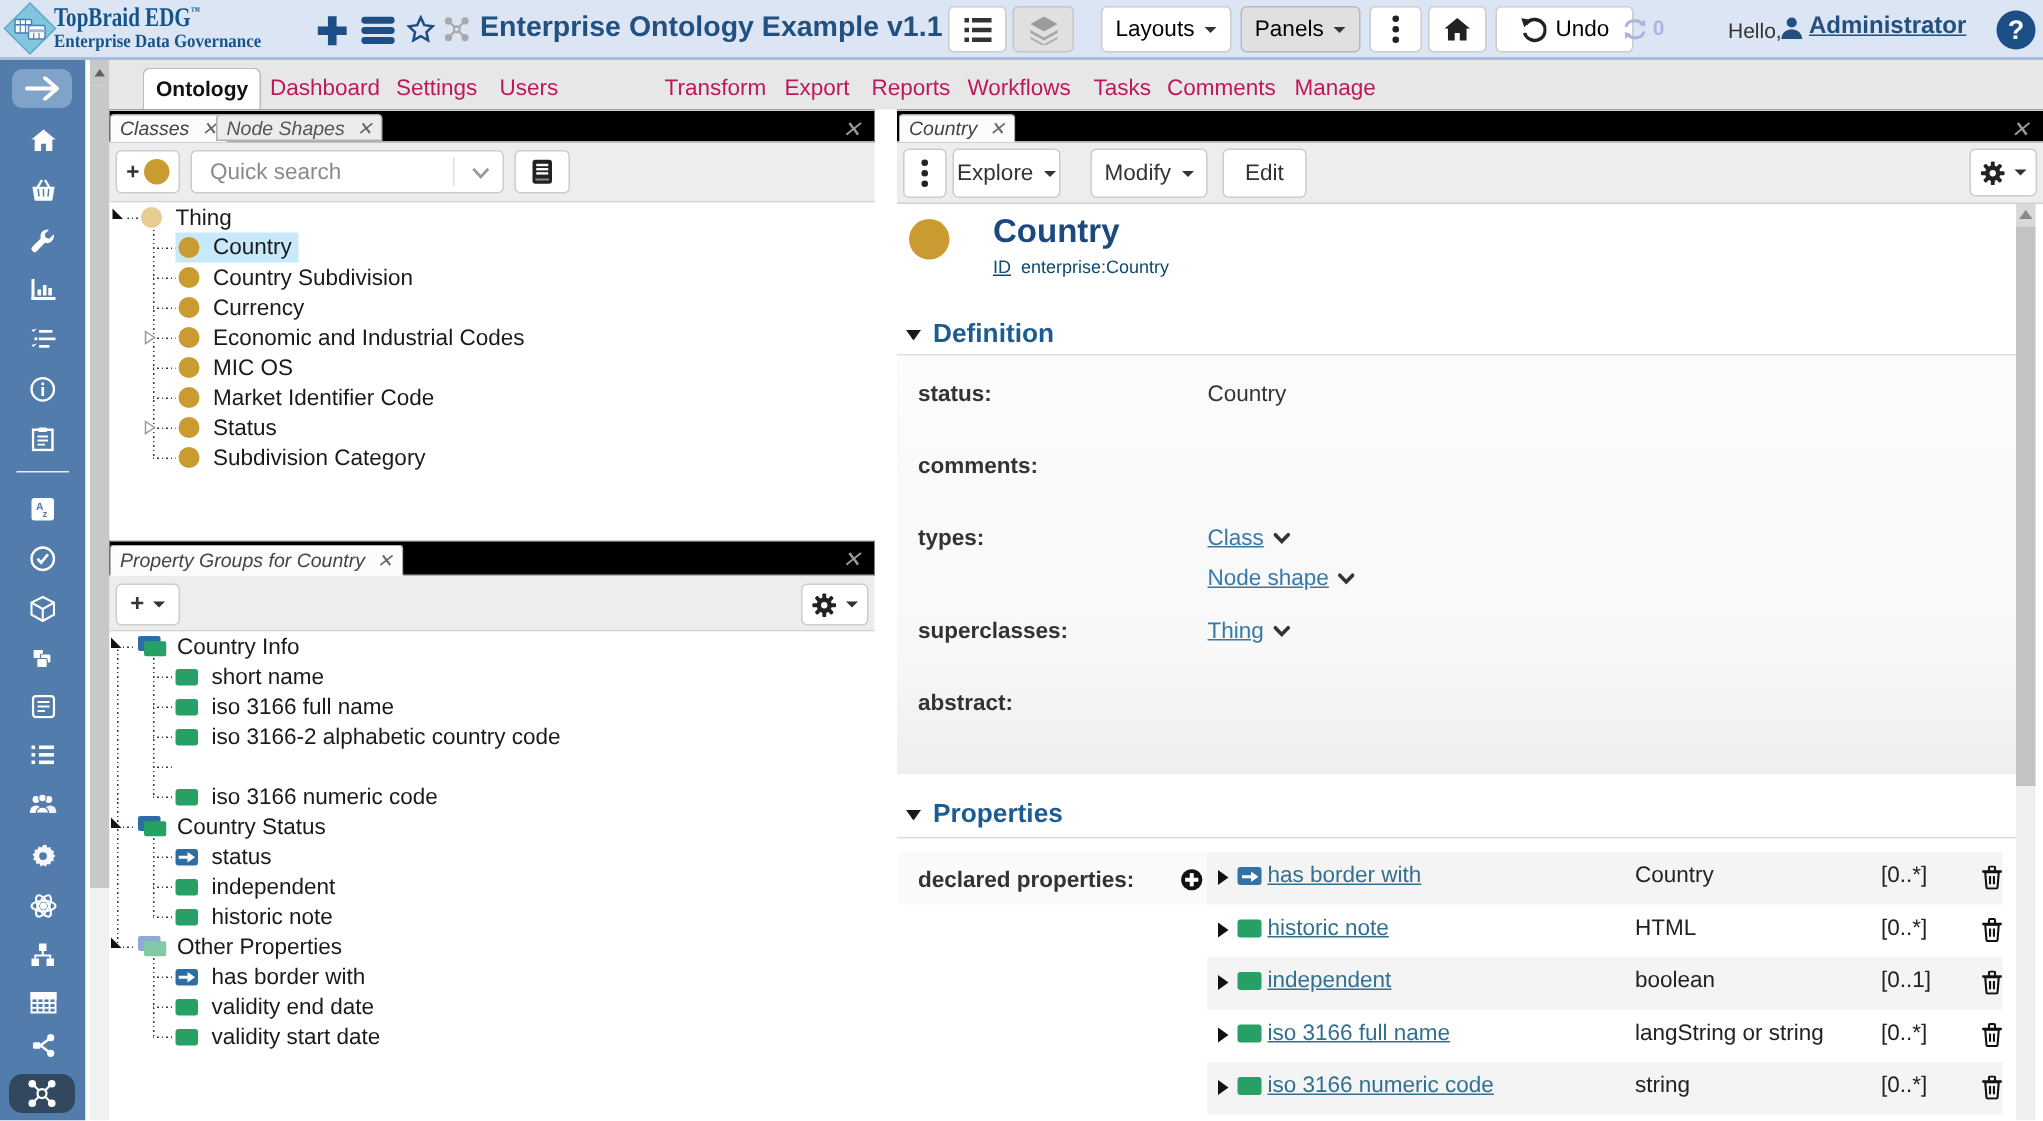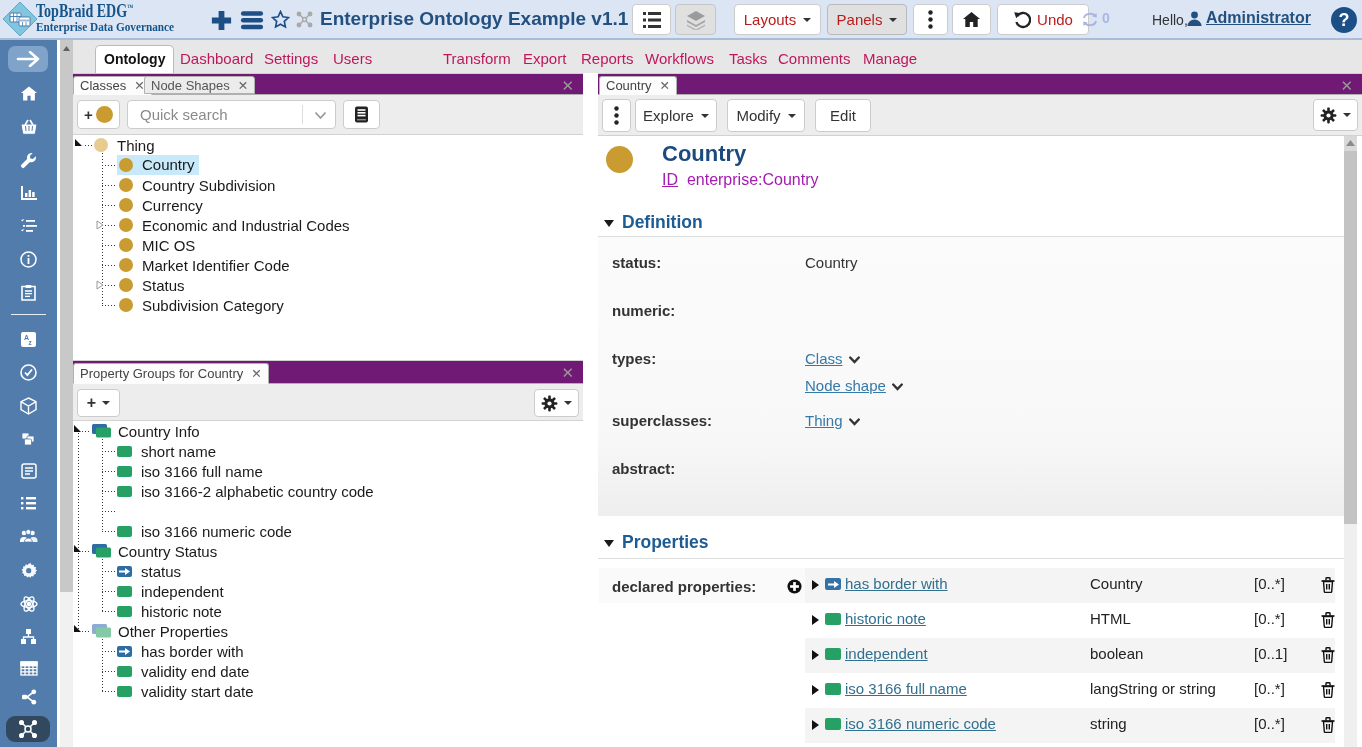--- a/index.html
+++ b/index.html
@@ -7,21 +7,21 @@
 body { position:relative; }
 .abs { position:absolute; }
 
 
 #topbar { left:0; top:0; width:1362px; height:40px; background:#dbe5f4; border-bottom:2px solid #a8bdd9; }
 #logo-diamond { left:2px; top:1px; }
 #logo-text1 { left:36px; top:1px; font-family:"Liberation Serif", serif; font-weight:bold; font-size:18px; color:#15548a; transform:scaleX(0.78); transform-origin:0 0; white-space:nowrap; }
 #logo-text1 sup { font-size:8px; }
 #logo-text2 { left:36px; top:20px; font-family:"Liberation Serif", serif; font-weight:bold; font-size:12.5px; color:#15548a; transform:scaleX(0.9); transform-origin:0 0; white-space:nowrap; }
 #hdr-title { left:320px; top:8px; font-size:19px; font-weight:bold; color:#24507f; }
-.hbtn { position:absolute; top:4px; height:31px; background:#fff; border:1px solid #ccc; border-radius:4px; display:flex; align-items:center; justify-content:center; font-size:15px; color:#b91c1c; }
+.hbtn { position:absolute; top:4px; height:31px; background:#fff; border:1px solid #ccc; border-radius:4px; display:flex; align-items:center; justify-content:center; font-size:15px; color:#000000; }
 .hbtn.gray { background:#e0e0e0; }
 .caret { display:inline-block; width:0; height:0; border-left:4px solid transparent; border-right:4px solid transparent; border-top:4px solid #333; margin-left:7px; }
 #redo-grp { left:1082px; top:11px; color:#aab7e2; font-size:14px; font-weight:bold; }
 #hello { left:1152px; top:12px; font-size:14px; color:#333; }
 #admin { left:1186px; top:9px; font-size:16px; font-weight:bold; color:#24507f; text-decoration:underline; display:flex; align-items:center; }
 #help-circle { left:1331px; top:7px; width:26px; height:26px; border-radius:50%; background:#1d4f87; color:#fff; font-weight:bold; font-size:18px; text-align:center; line-height:26px; }
 
 
 #sidebar { left:0; top:40px; width:57px; height:707px; background:#527cab; }
 #sb-arrow { position:absolute; left:8px; top:6px; width:40px; height:26px; border-radius:7px; background:#7fa3c9; display:flex; align-items:center; justify-content:center; }
@@ -34,21 +34,21 @@
 #lscroll .track { position:absolute; left:3px; top:0; width:13px; height:707px; background:#f1f1f1; }
 #lscroll .thumb { position:absolute; left:3px; top:17px; width:13px; height:535px; background:#c8c8c8; }
 #lscroll .arr { position:absolute; left:3px; top:0; width:13px; height:17px; background:#c8c8c8; }
 
 
 #navrow { left:73px; top:40px; width:1289px; height:33px; background:#e7e7e7; }
 #navrow .tab { position:absolute; top:5px; height:28px; line-height:28px; font-size:15px; color:#be185d; }
 #tab-active { position:absolute; left:22px; top:5px; height:28px; line-height:26px; background:#fff; border:1px solid #bbb; border-bottom:none; border-radius:5px 5px 0 0; font-weight:bold; font-size:14px; color:#111; padding:0 8px; }
 
 
-.tabbar { position:absolute; background:#701a75; border-bottom:1px solid #b0b0b0; border-top:1px solid #cfcfcf; }
+.tabbar { position:absolute; background:#000000; border-bottom:1px solid #b0b0b0; border-top:1px solid #cfcfcf;font-style:italic; }
 .ptab { position:absolute; top:2px; bottom:-1px; background:#fcfcfc; border:1px solid #b0b0b0; border-bottom:1px solid #fcfcfc; border-radius:3px 3px 0 0; font-size:13px; color:#444; display:flex; align-items:center; padding:0 6px; gap:8px; }
 .ptab.inactive { background:#ececec; border-bottom:1px solid #b0b0b0; bottom:0; color:#555; }
 .tx { color:#666; font-size:12.5px; }
 .barx { position:absolute; right:9px; top:3px; color:#999; font-size:15px; }
 .toolbar { position:absolute; background:#ededed; border-bottom:1px solid #d2d2d2; }
 .tbtn { position:absolute; background:#fff; border:1px solid #ccc; border-radius:4px; display:flex; align-items:center; justify-content:center; font-size:15px; color:#333; }
 
 
 .trow { position:absolute; height:20px; display:flex; align-items:center; font-size:15px; color:#1a1a1a; white-space:nowrap; }
 .gold { width:14px; height:14px; border-radius:50%; background:#ca9b30; display:inline-block; margin-right:9px; }
@@ -508,21 +508,21 @@
 <div class="toolbar abs" style="left:598px; top:95px; width:764px; height:41px;">
   <div class="tbtn" style="left:4px; top:4px; width:29px; height:33px;">
       <svg width="5" height="19" viewBox="0 0 5 19">
         <g fill="#222">
           <circle cx="2.5" cy="2.5" r="2.2"></circle>
           <circle cx="2.5" cy="9.5" r="2.2"></circle>
           <circle cx="2.5" cy="16.5" r="2.2"></circle>
         </g>
       </svg>
     </div>
-  <div class="tbtn" style="left:37px; top:4px; width:82px; height:33px;">Explore<span class="caret"></span></div>
+  <div class="tbtn" style="left:37px; top:4px; width:72px; height:33px;">Explore<span class="caret"></span></div>
   <div class="tbtn" style="left:129px; top:4px; width:78px; height:33px;">Modify<span class="caret"></span></div>
   <div class="tbtn" style="left:217px; top:4px; width:56px; height:33px;">Edit</div>
   <div class="tbtn" style="left:715px; top:4px; width:45px; height:32px; gap:6px;">
     <svg width="17" height="17" viewBox="0 0 17 17">
         <g fill="#222">
           <circle cx="8.5" cy="8.5" r="5.1"></circle>
           <g>
             <rect x="7.2" y="0.6" width="2.6" height="4" rx="0.8"></rect>
             <rect x="7.2" y="12.4" width="2.6" height="4" rx="0.8"></rect>
             <rect x="0.6" y="7.2" width="4" height="2.6" rx="0.8"></rect>
@@ -536,27 +536,27 @@
         </g>
       </svg>
     <span class="caret" style="margin:0;"></span>
   </div>
 </div>
 
 <div class="abs" id="rcontent" style="left:598px; top:136px; width:746px; height:611px; background:#fff;">
 
   <div class="abs" style="left:8px; top:10px; width:27px; height:27px; border-radius:50%; background:#ca9b30;"></div>
   <div class="abs" style="left:64px; top:5px; font-size:22px; font-weight:bold; color:#1d4a7e;">Country</div>
-  <div class="abs" style="left:64px; top:35px; font-size:16px; color:#a21caf;"><span style="text-decoration:underline;">ID</span>&nbsp; enterprise:Country</div>
+  <div class="abs" style="left:64px; top:35px; font-size:12px; color:#0c4a6e;"><span style="text-decoration:underline;">ID</span>&nbsp; enterprise:Country</div>
 
   <div class="sech" style="left:6px; top:76px;"><span class="tri"></span>Definition</div>
   <div class="abs" style="left:0; top:100px; width:746px; height:280px; background:linear-gradient(180deg,#fbfbfb 0%,#f8f8f8 70%,#eeeeee 100%); border-top:1px solid #ddd;"></div>
   <div class="flabel" style="top:118px; left:14px;">status:</div>
   <div class="fval" style="top:118px; left:207px;">Country</div>
-  <div class="flabel" style="top:166px; left:14px;">numeric:</div>
+  <div class="flabel" style="top:166px; left:14px;">comments:</div>
   <div class="flabel" style="top:214px; left:14px;">types:</div>
   <div class="fval" style="top:214px; left:207px;"><a class="lk">Class</a><svg class="chev" width="11" height="8" viewBox="0 0 11 8" style="margin-left:6px;">
         <path d="M1.2 1.5 L5.5 6 L9.8 1.5" fill="none" stroke="#333" stroke-width="2.4" stroke-linecap="round"></path>
       </svg></div>
   <div class="fval" style="top:241px; left:207px;"><a class="lk">Node shape</a><svg class="chev" width="11" height="8" viewBox="0 0 11 8" style="margin-left:6px;">
         <path d="M1.2 1.5 L5.5 6 L9.8 1.5" fill="none" stroke="#333" stroke-width="2.4" stroke-linecap="round"></path>
       </svg></div>
   <div class="flabel" style="top:276px; left:14px;">superclasses:</div>
   <div class="fval" style="top:276px; left:207px;"><a class="lk">Thing</a><svg class="chev" width="11" height="8" viewBox="0 0 11 8" style="margin-left:6px;">
         <path d="M1.2 1.5 L5.5 6 L9.8 1.5" fill="none" stroke="#333" stroke-width="2.4" stroke-linecap="round"></path>

